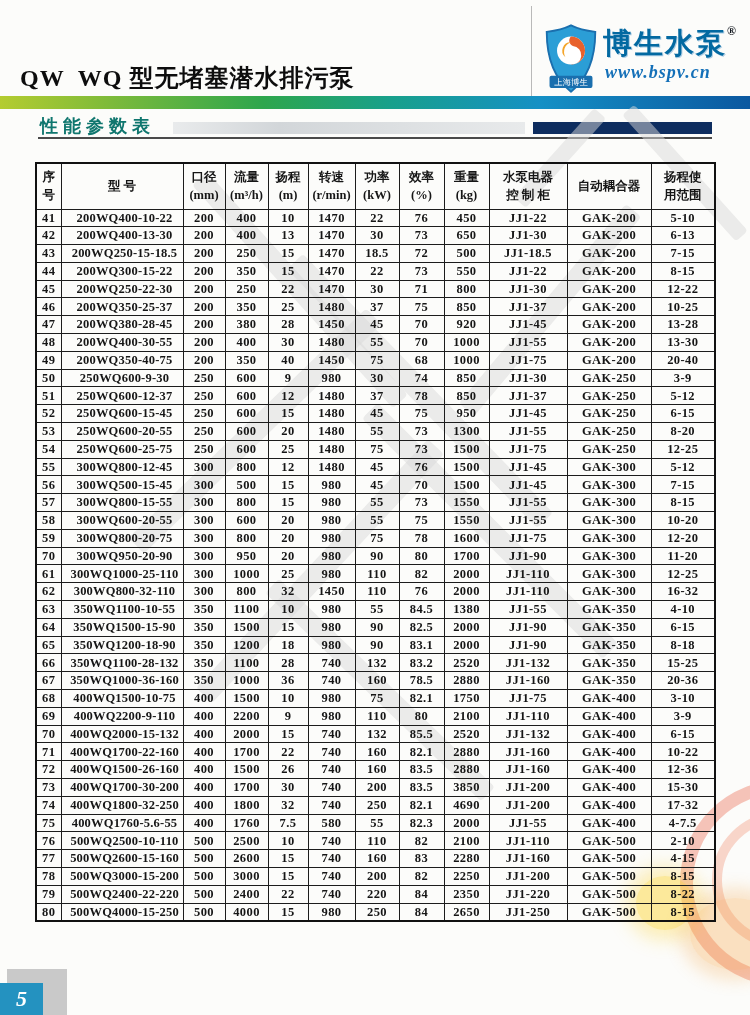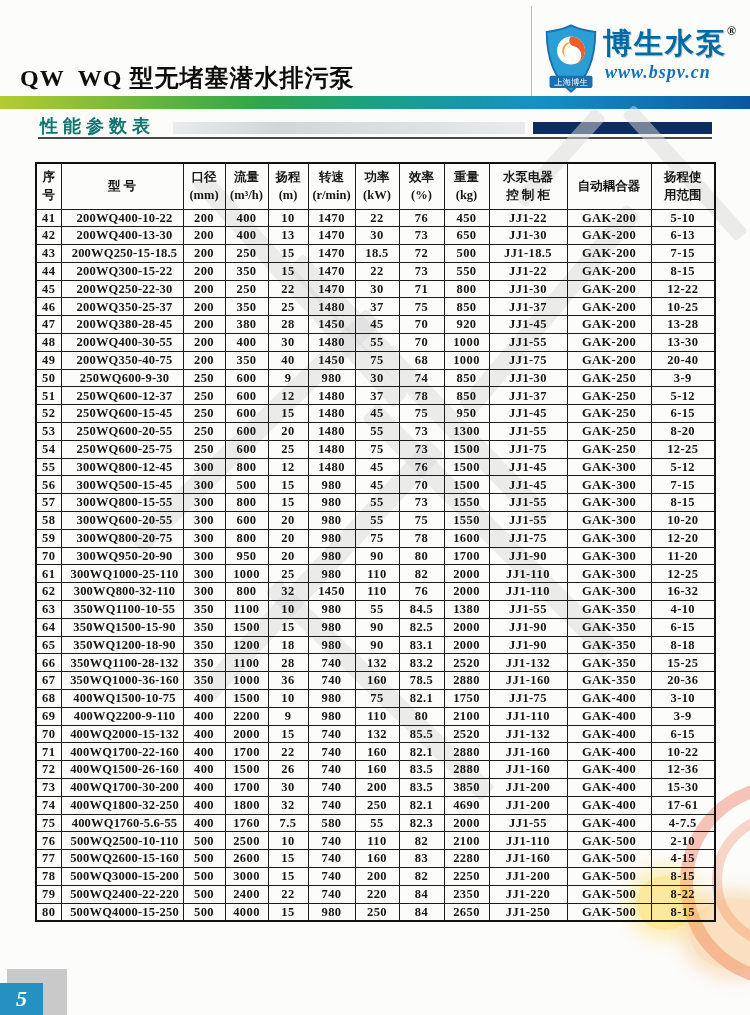--- a/index.html
+++ b/index.html
@@ -658,21 +658,21 @@
           <td class="model-cell">400WQ1800-32-250</td>
           <td>400</td>
           <td>1800</td>
           <td>32</td>
           <td>740</td>
           <td>250</td>
           <td>82.1</td>
           <td>4690</td>
           <td>JJ1-200</td>
           <td>GAK-400</td>
-          <td>17-61</td>
+          <td>17-32</td>
         </tr>
         <tr>
           <td>75</td>
           <td class="model-cell">400WQ1760-5.6-55</td>
           <td>400</td>
           <td>1760</td>
           <td>7.5</td>
           <td>580</td>
           <td>55</td>
           <td>82.3</td>

